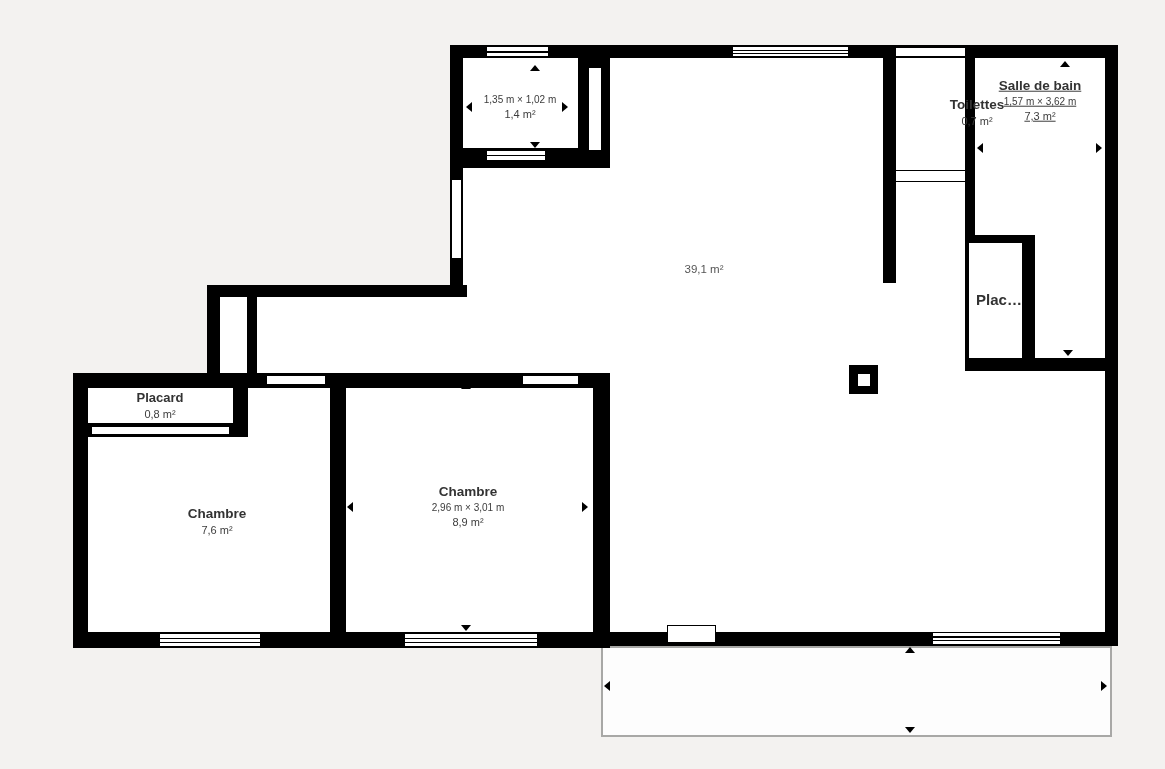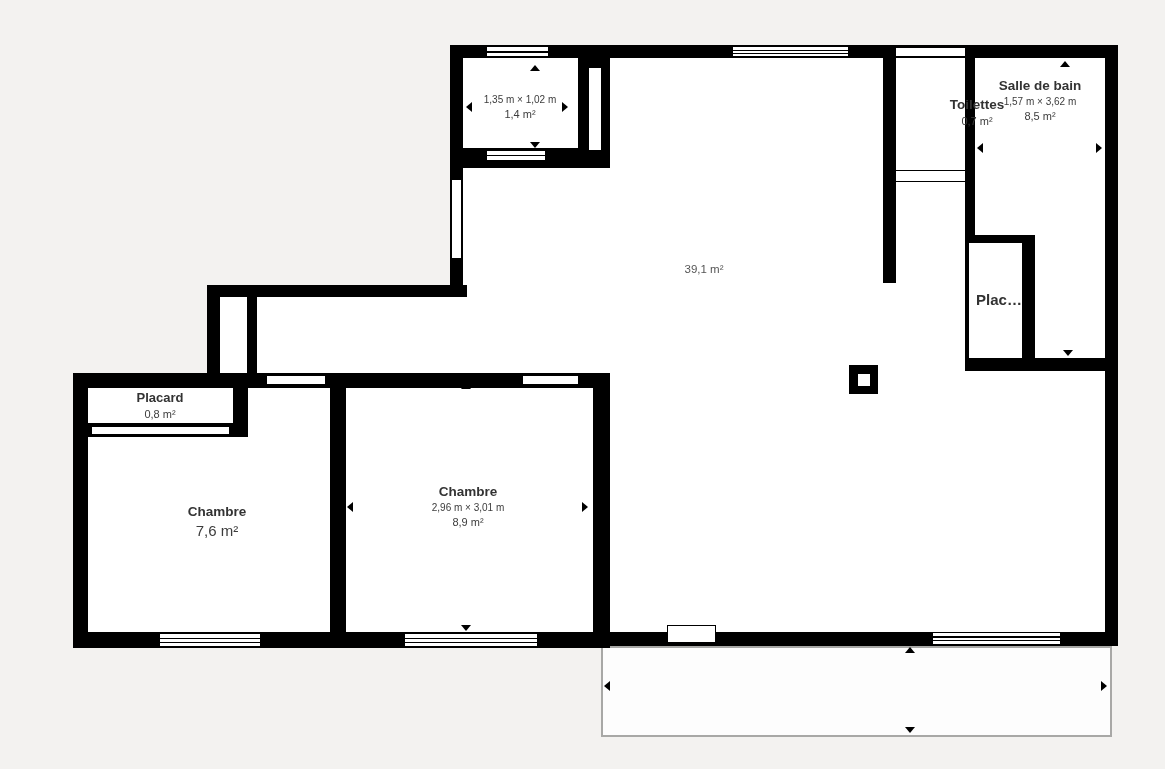--- a/index.html
+++ b/index.html
@@ -115,42 +115,42 @@
   <div class="label" style="left:520px;top:107px;">
     <div class="room-dims">1,35 m × 1,02 m</div>
     <div class="room-area">1,4 m²</div>
   </div>
 
   <div class="label" style="left:929px;top:113px;margin-left:48px;">
     <div class="room-name">Toilettes</div>
     <div class="room-area">0,7 m²</div>
   </div>
 
-  <div class="label" style="left:1040px;top:100px;">
+  <div class="label" style="left:1040px;top:100px;text-decoration:underline;">
     <div class="room-name">Salle de bain</div>
     <div class="room-dims">1,57 m × 3,62 m</div>
-    <div class="room-area">8,5 m²</div>
+    <div class="room-area">7,3 m²</div>
   </div>
 
   <div class="label" style="left:704px;top:270px;">
     <div class="room-area" style="color:#555;font-size:11.5px;text-align:right;">39,1 m²</div>
   </div>
 
   <div class="label small-label" style="left:999px;top:300px;">
     <div class="room-name">Plac…</div>
   </div>
 
   <div class="label" style="left:160px;top:405px;">
     <div class="room-name" style="font-size:13px;">Placard</div>
     <div class="room-area">0,8 m²</div>
   </div>
 
   <div class="label" style="left:217px;top:522px;">
     <div class="room-name">Chambre</div>
-    <div class="room-area" style="font-size:15px;">7,6 m²</div>
+    <div class="room-area" style="font-size:11px;">7,6 m²</div>
   </div>
 
   <div class="label" style="left:468px;top:506px;">
     <div class="room-name">Chambre</div>
     <div class="room-dims">2,96 m × 3,01 m</div>
     <div class="room-area">8,9 m²</div>
   </div>
 
 
   <div class="arrow tri-up" style="left:535px;top:68px;"></div>

